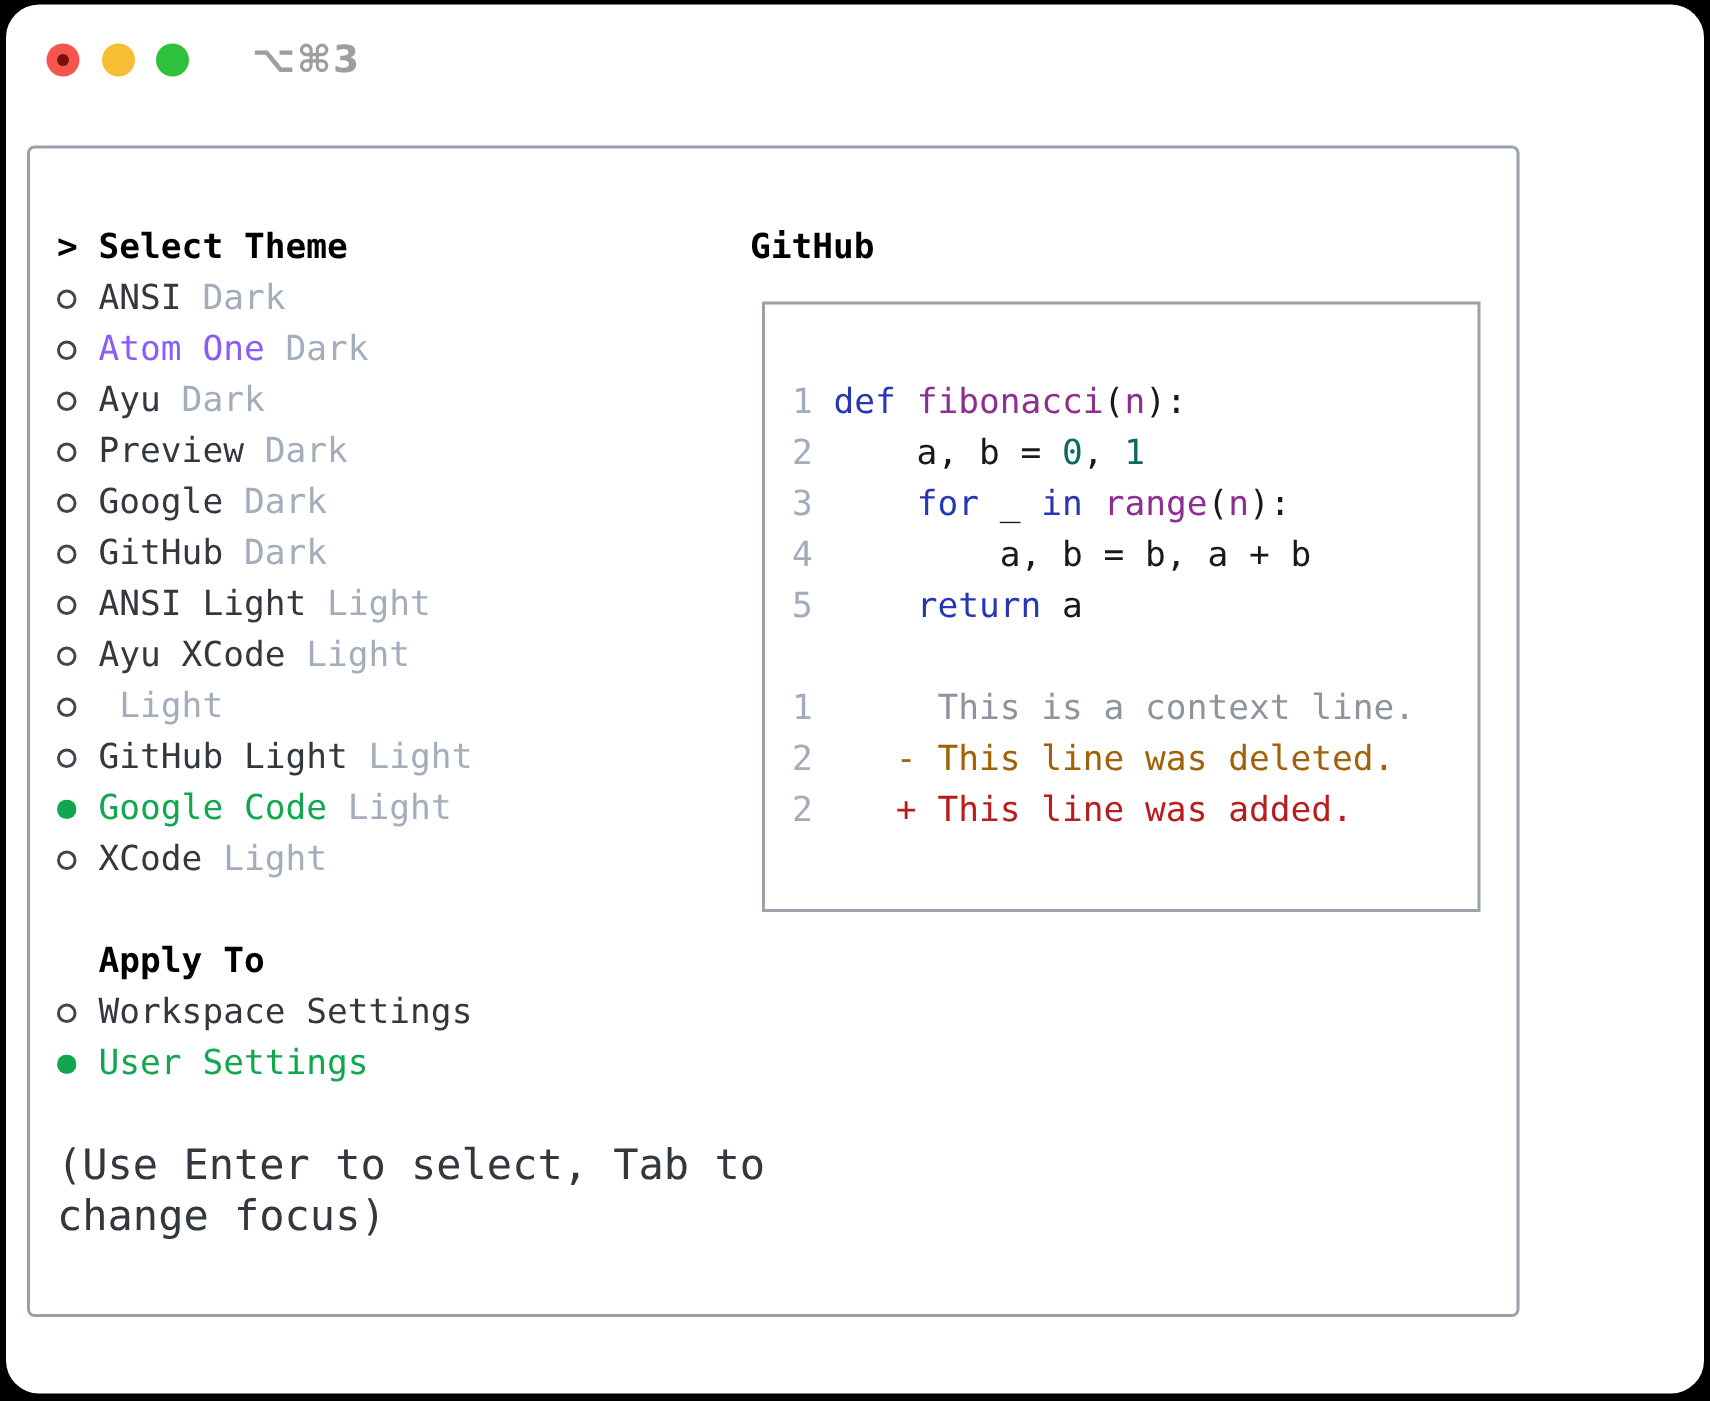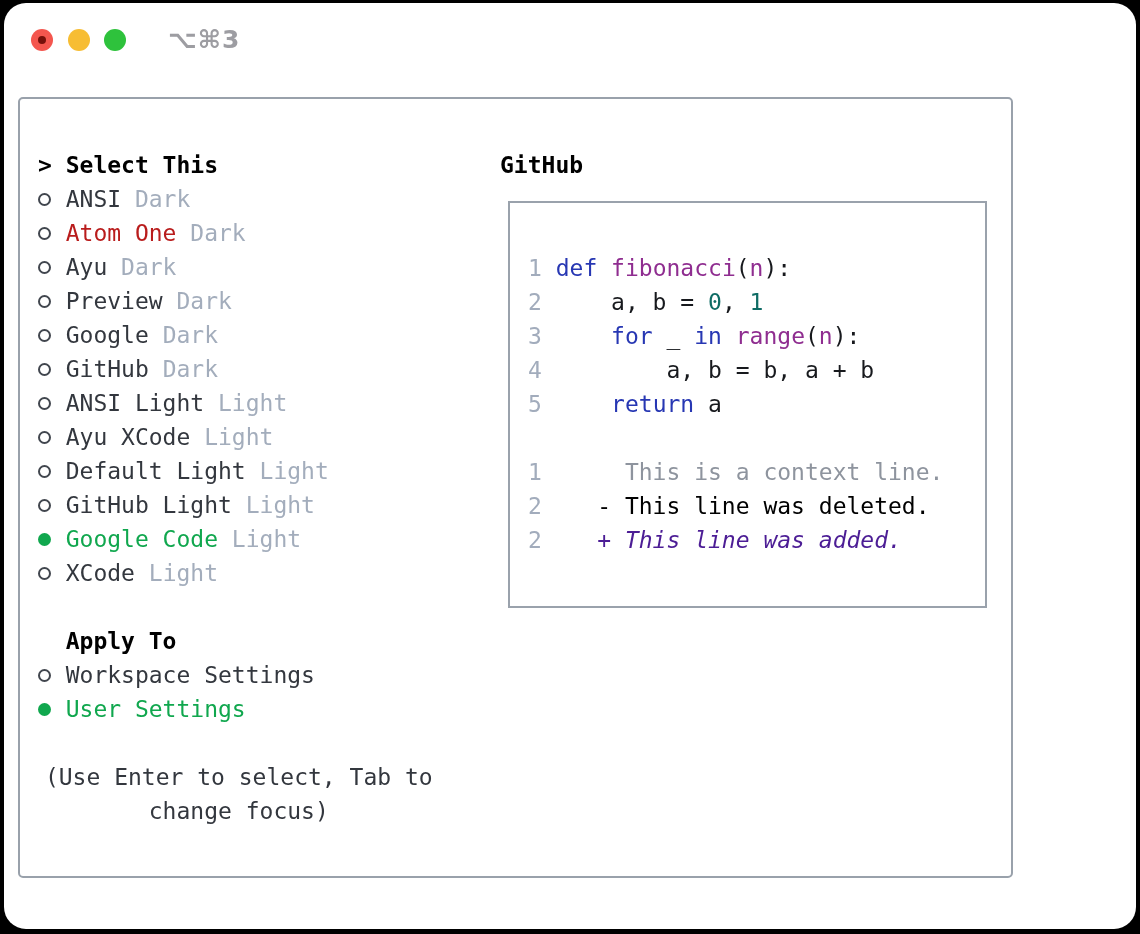--- a/index.html
+++ b/index.html
@@ -42,21 +42,21 @@
   .cell-marker { display:inline-flex; align-items:center; width:2ch; flex:none; }
   .prompt { font-weight:bold; color:#000; }
   .hdr { font-weight:bold; color:#000; }
   .radio {
     width:13px; height:13px; border:2px solid #41464e; border-radius:50%;
     display:inline-block;
   }
   .radio.on { border-color:transparent; }
   .tag {}
   .help {
-    margin-top:0; width:29ch; line-height:34px; font-size:23px;text-align:center;
+    margin-top:0; width:29ch; line-height:34px; font-size:28px;
   }
   
   .preview-title {
     position:absolute; left:480px; top:49px; height:34px;
     display:flex; align-items:center;
     font-size:23px; font-weight:bold; color:#000;
   }
   .preview-box {
     position:absolute; left:488px; top:102px; width:479px; height:407px;
     border:2px solid #9aa2ac; background:#fff;
@@ -75,32 +75,32 @@
       <span class="light light-close"></span>
       <span class="light light-min"></span>
       <span class="light light-zoom"></span>
       <span class="win-title">⌥⌘3</span>
     </div>
 
     <div class="panel">
 
       <div class="list-col">
         <div class="row">
-          <span class="cell-marker"><span class="prompt">&gt;</span></span><span class="hdr">Select This</span>
+          <span class="cell-marker"><span class="prompt">&gt;</span></span><span class="hdr">Select Theme</span>
         </div>
         <div id="theme-list">
             <div class="row"><span class="cell-marker"><span class="radio"></span></span><span style="color: rgb(51, 55, 62);">ANSI</span><span class="tag" style="color: rgb(163, 173, 188);"> Dark</span></div>
-            <div class="row"><span class="cell-marker"><span class="radio"></span></span><span style="color: #b91c1c;">Atom One</span><span class="tag" style="color: rgb(163, 173, 188);"> Dark</span></div>
+            <div class="row"><span class="cell-marker"><span class="radio"></span></span><span style="color: #8b5cf6;">Atom One</span><span class="tag" style="color: rgb(163, 173, 188);"> Dark</span></div>
             <div class="row"><span class="cell-marker"><span class="radio"></span></span><span style="color: rgb(51, 55, 62);">Ayu</span><span class="tag" style="color: rgb(163, 173, 188);"> Dark</span></div>
             <div class="row"><span class="cell-marker"><span class="radio"></span></span><span style="color: rgb(51, 55, 62);">Preview</span><span class="tag" style="color: rgb(163, 173, 188);"> Dark</span></div>
             <div class="row"><span class="cell-marker"><span class="radio"></span></span><span style="color: rgb(51, 55, 62);">Google</span><span class="tag" style="color: rgb(163, 173, 188);"> Dark</span></div>
             <div class="row"><span class="cell-marker"><span class="radio"></span></span><span style="color: rgb(51, 55, 62);">GitHub</span><span class="tag" style="color: rgb(163, 173, 188);"> Dark</span></div>
             <div class="row"><span class="cell-marker"><span class="radio"></span></span><span style="color: rgb(51, 55, 62);">ANSI Light</span><span class="tag" style="color: rgb(163, 173, 188);"> Light</span></div>
             <div class="row"><span class="cell-marker"><span class="radio"></span></span><span style="color: rgb(51, 55, 62);">Ayu XCode</span><span class="tag" style="color: rgb(163, 173, 188);"> Light</span></div>
-            <div class="row"><span class="cell-marker"><span class="radio"></span></span><span style="color: rgb(51, 55, 62);">Default Light</span><span class="tag" style="color: rgb(163, 173, 188);"> Light</span></div>
+            <div class="row"><span class="cell-marker"><span class="radio"></span></span><span class="tag" style="color: rgb(163, 173, 188);"> Light</span></div>
             <div class="row"><span class="cell-marker"><span class="radio"></span></span><span style="color: rgb(51, 55, 62);">GitHub Light</span><span class="tag" style="color: rgb(163, 173, 188);"> Light</span></div>
             <div class="row"><span class="cell-marker"><span class="radio on" style="background: rgb(16, 167, 78);"></span></span><span style="color: rgb(16, 167, 78);">Google Code</span><span class="tag" style="color: rgb(163, 173, 188);"> Light</span></div>
             <div class="row"><span class="cell-marker"><span class="radio"></span></span><span style="color: rgb(51, 55, 62);">XCode</span><span class="tag" style="color: rgb(163, 173, 188);"> Light</span></div>
           </div>
         <div class="row blank"></div>
         <div class="row">
           <span class="cell-marker"></span><span class="hdr">Apply To</span>
         </div>
         <div id="apply-list">
             <div class="row"><span class="cell-marker"><span class="radio"></span></span><span style="color: rgb(51, 55, 62);">Workspace Settings</span></div>
@@ -114,20 +114,20 @@
 
       <div class="preview-box">
         <div id="preview-lines">
             <div class="pline"><span class="lnum" style="color: rgb(162, 172, 188);">1</span><span style="color: rgb(23, 25, 29);"> </span><span style="color: rgb(39, 55, 179);">def</span><span style="color: rgb(23, 25, 29);"> </span><span style="color: rgb(143, 45, 144);">fibonacci</span><span style="color: rgb(23, 25, 29);">(</span><span style="color: rgb(143, 45, 144);">n</span><span style="color: rgb(23, 25, 29);">):</span></div>
             <div class="pline"><span class="lnum" style="color: rgb(162, 172, 188);">2</span><span style="color: rgb(23, 25, 29);">     a, b = </span><span style="color: rgb(14, 107, 100);">0</span><span style="color: rgb(23, 25, 29);">, </span><span style="color: rgb(14, 107, 100);">1</span></div>
             <div class="pline"><span class="lnum" style="color: rgb(162, 172, 188);">3</span><span style="color: rgb(23, 25, 29);">     </span><span style="color: rgb(39, 55, 179);">for</span><span style="color: rgb(23, 25, 29);"> _ </span><span style="color: rgb(39, 55, 179);">in</span><span style="color: rgb(23, 25, 29);"> </span><span style="color: rgb(143, 45, 144);">range</span><span style="color: rgb(23, 25, 29);">(</span><span style="color: rgb(143, 45, 144);">n</span><span style="color: rgb(23, 25, 29);">):</span></div>
             <div class="pline"><span class="lnum" style="color: rgb(162, 172, 188);">4</span><span style="color: rgb(23, 25, 29);">         a, b = b, a + b</span></div>
             <div class="pline"><span class="lnum" style="color: rgb(162, 172, 188);">5</span><span style="color: rgb(23, 25, 29);">     </span><span style="color: rgb(39, 55, 179);">return</span><span style="color: rgb(23, 25, 29);"> a</span></div>
             <div class="pline"><span class="lnum" style="color: rgb(162, 172, 188);"></span></div>
             <div class="pline"><span class="lnum" style="color: rgb(162, 172, 188);">1</span><span style="color: rgb(142, 148, 158);">      This is a context line.</span></div>
-            <div class="pline"><span class="lnum" style="color: rgb(162, 172, 188);">2</span><span style="color: #000000;">    - This line was deleted.</span></div>
-            <div class="pline"><span class="lnum" style="color: rgb(162, 172, 188);">2</span><span style="color: #4c1d95; font-style: italic;">    + This line was added.</span></div>
+            <div class="pline"><span class="lnum" style="color: rgb(162, 172, 188);">2</span><span style="color: #a16207;">    - This line was deleted.</span></div>
+            <div class="pline"><span class="lnum" style="color: rgb(162, 172, 188);">2</span><span style="color: #b91c1c;">    + This line was added.</span></div>
           </div>
       </div>
 
     </div>
   </div>
 </div>
 
 </body></html>

